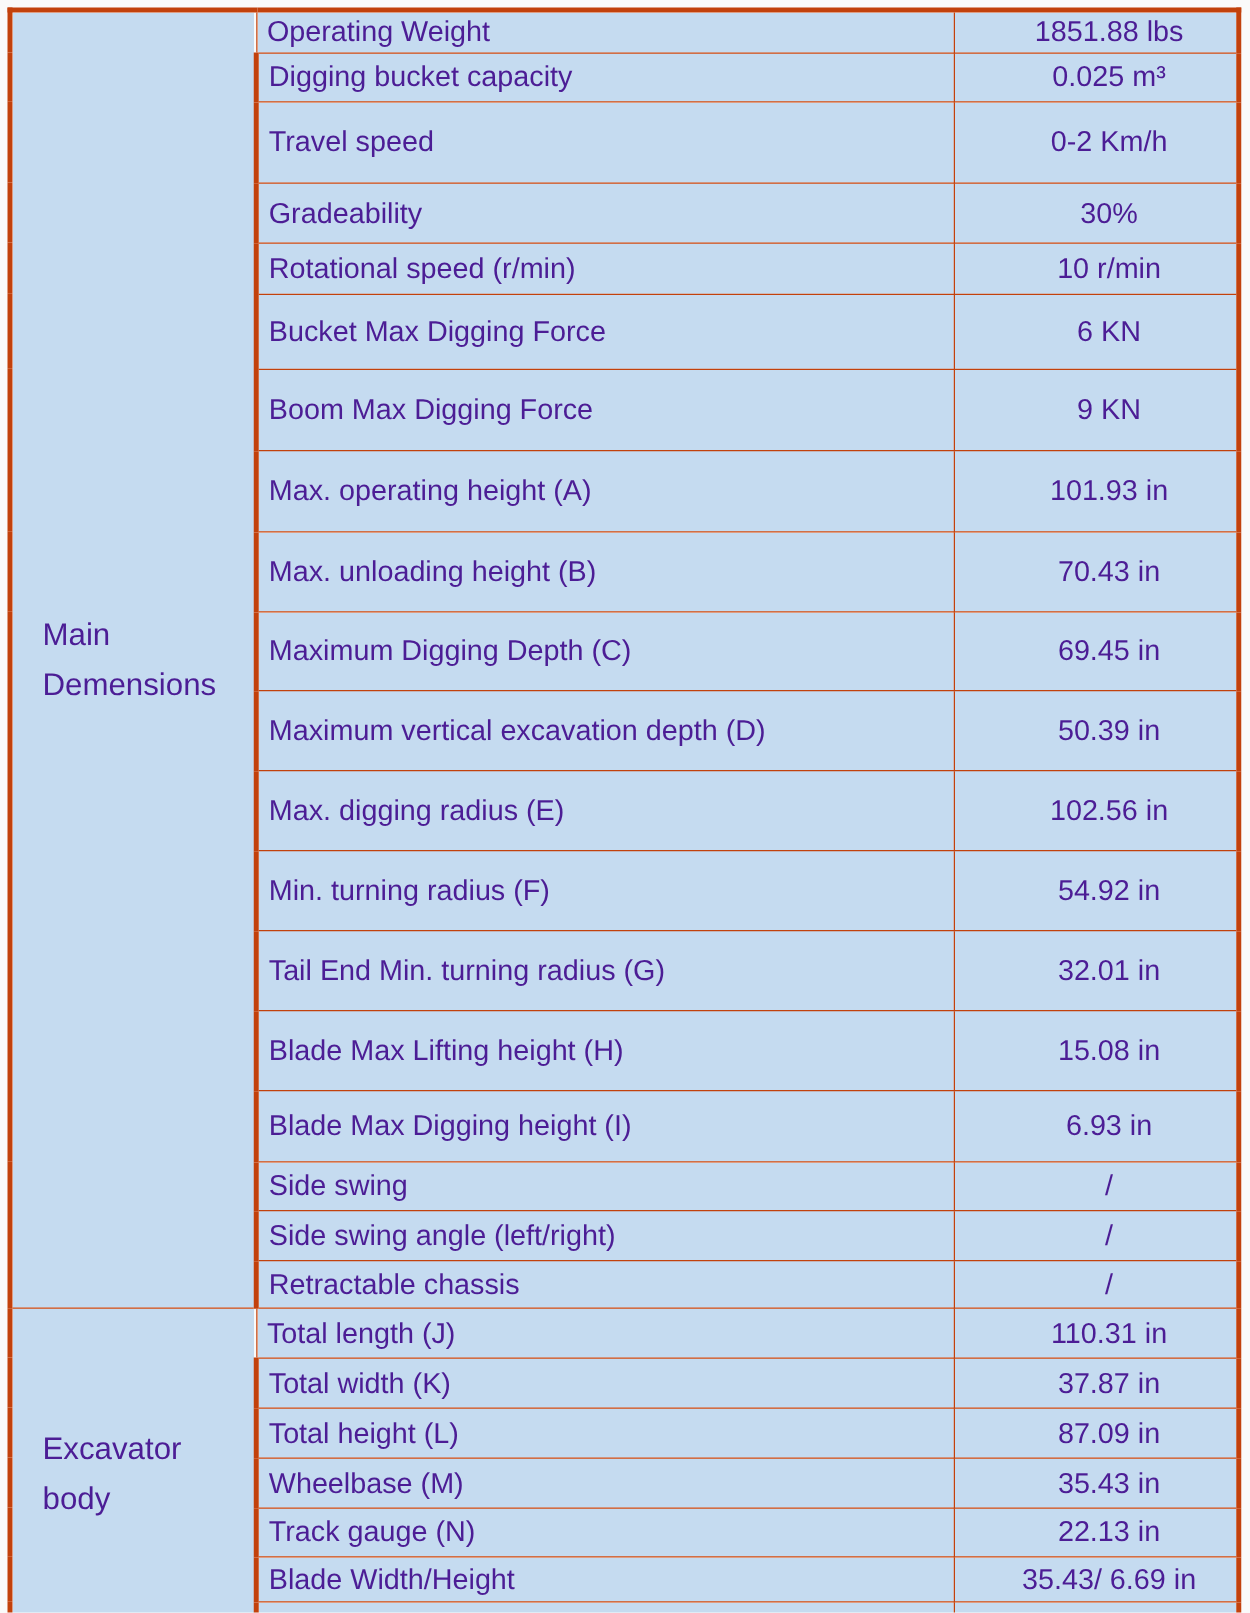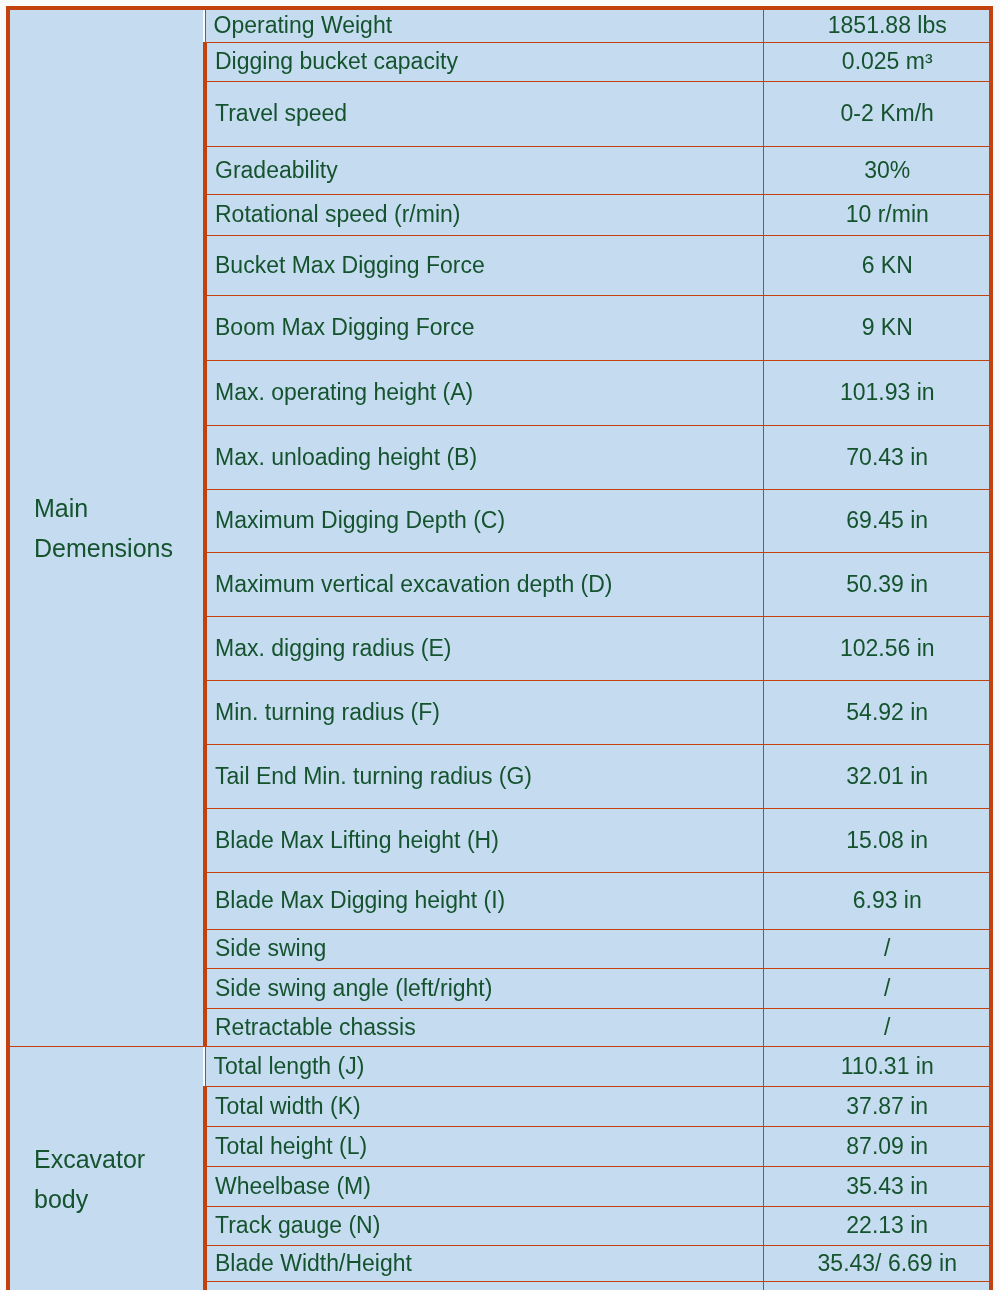--- a/index.html
+++ b/index.html
@@ -13,21 +13,21 @@
   }
   .spec-table {
     border-collapse: collapse;
     margin: 6px 0 0 6px;
     table-layout: fixed;
     width: 987px;
   }
   .spec-table td {
     border: 1px solid #c2410c;
     background: #c5dbf0;
-    color: #14532d;
+    color: #4c1d95;
     font-size: 23px;
     vertical-align: middle;
     overflow: hidden;
     white-space: nowrap;
     margin-left: 23px;
   }
   .spec-table tr > td:first-child { border-left-width: 4px; }
   .spec-table tr > td:last-child  { border-right-width: 4px; padding-left: 26px; }
   .spec-table tr:first-child > td { border-top-width: 4px; }
   col.c-cat   { width: 197px; }

